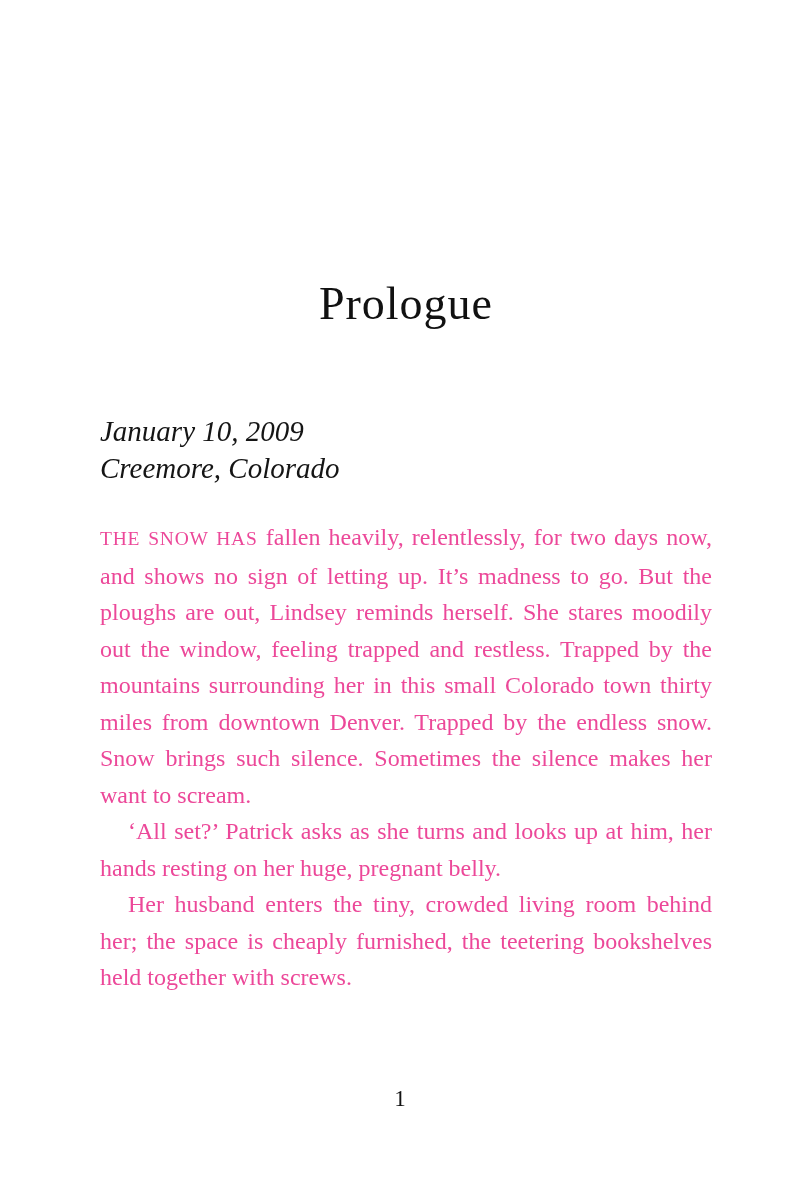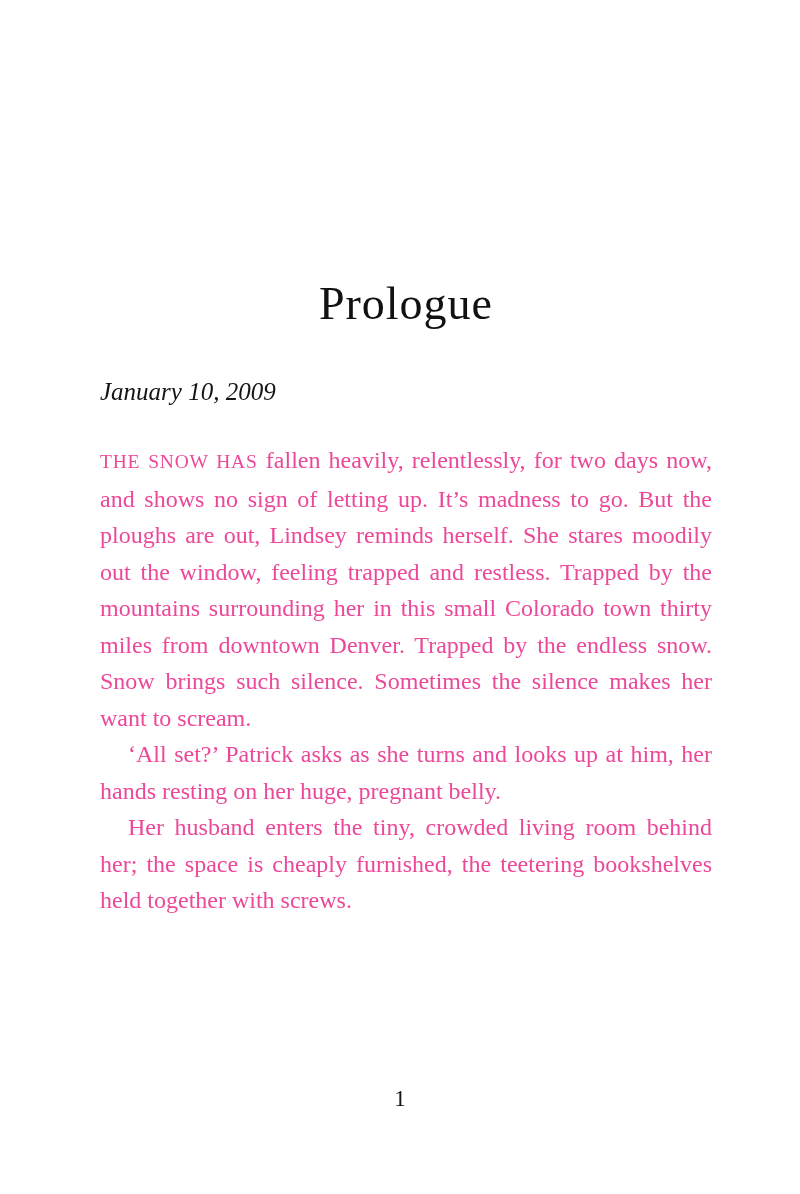--- a/index.html
+++ b/index.html
@@ -27,23 +27,23 @@
   .chapter-title {
     margin-top: 276px;
     text-align: center;
     font-size: 46px;
     font-weight: 400;
     letter-spacing: 1px;
     color: #111111;
     line-height: 1.2;
   }
   .dateline {
-    margin-top: 42px;
+    margin-top: 82px;
     font-style: italic;
-    font-size: 25px;
+    font-size: 29px;
     line-height: 37px;
     color: #151515;
   }
   .body-text {
     margin-top: 32px;
     font-size: 24px;
     line-height: 36.5px;
     text-align: justify;
     color: #ec4899;
   }
@@ -71,20 +71,21 @@
 </head>
 <body>
 
 <div class="page">
   <div class="content">
 
     <h1 class="chapter-title">Prologue</h1>
 
     <div class="dateline">
       <div>January 10, 2009</div>
+      <div>Creemore, Colorado</div>
     </div>
 
     <div class="body-text">
       <p><span class="lead-in">THE SNOW HAS</span> <span>fallen heavily, relentlessly, for two days now, and shows no sign of letting up. It’s madness to go. But the ploughs are out, Lindsey reminds herself. She stares moodily out the window, feeling trapped and restless. Trapped by the mountains surrounding her in this small Colorado town thirty miles from downtown Denver. Trapped by the endless snow. Snow brings such silence. Sometimes the silence makes her want to scream.</span></p>
       <p class="indent">‘All set?’ Patrick asks as she turns and looks up at him, her hands resting on her huge, pregnant belly.</p>
       <p class="indent">Her husband enters the tiny, crowded living room behind her; the space is cheaply furnished, the teetering bookshelves held together with screws.</p>
     </div>
 
   </div>
 

